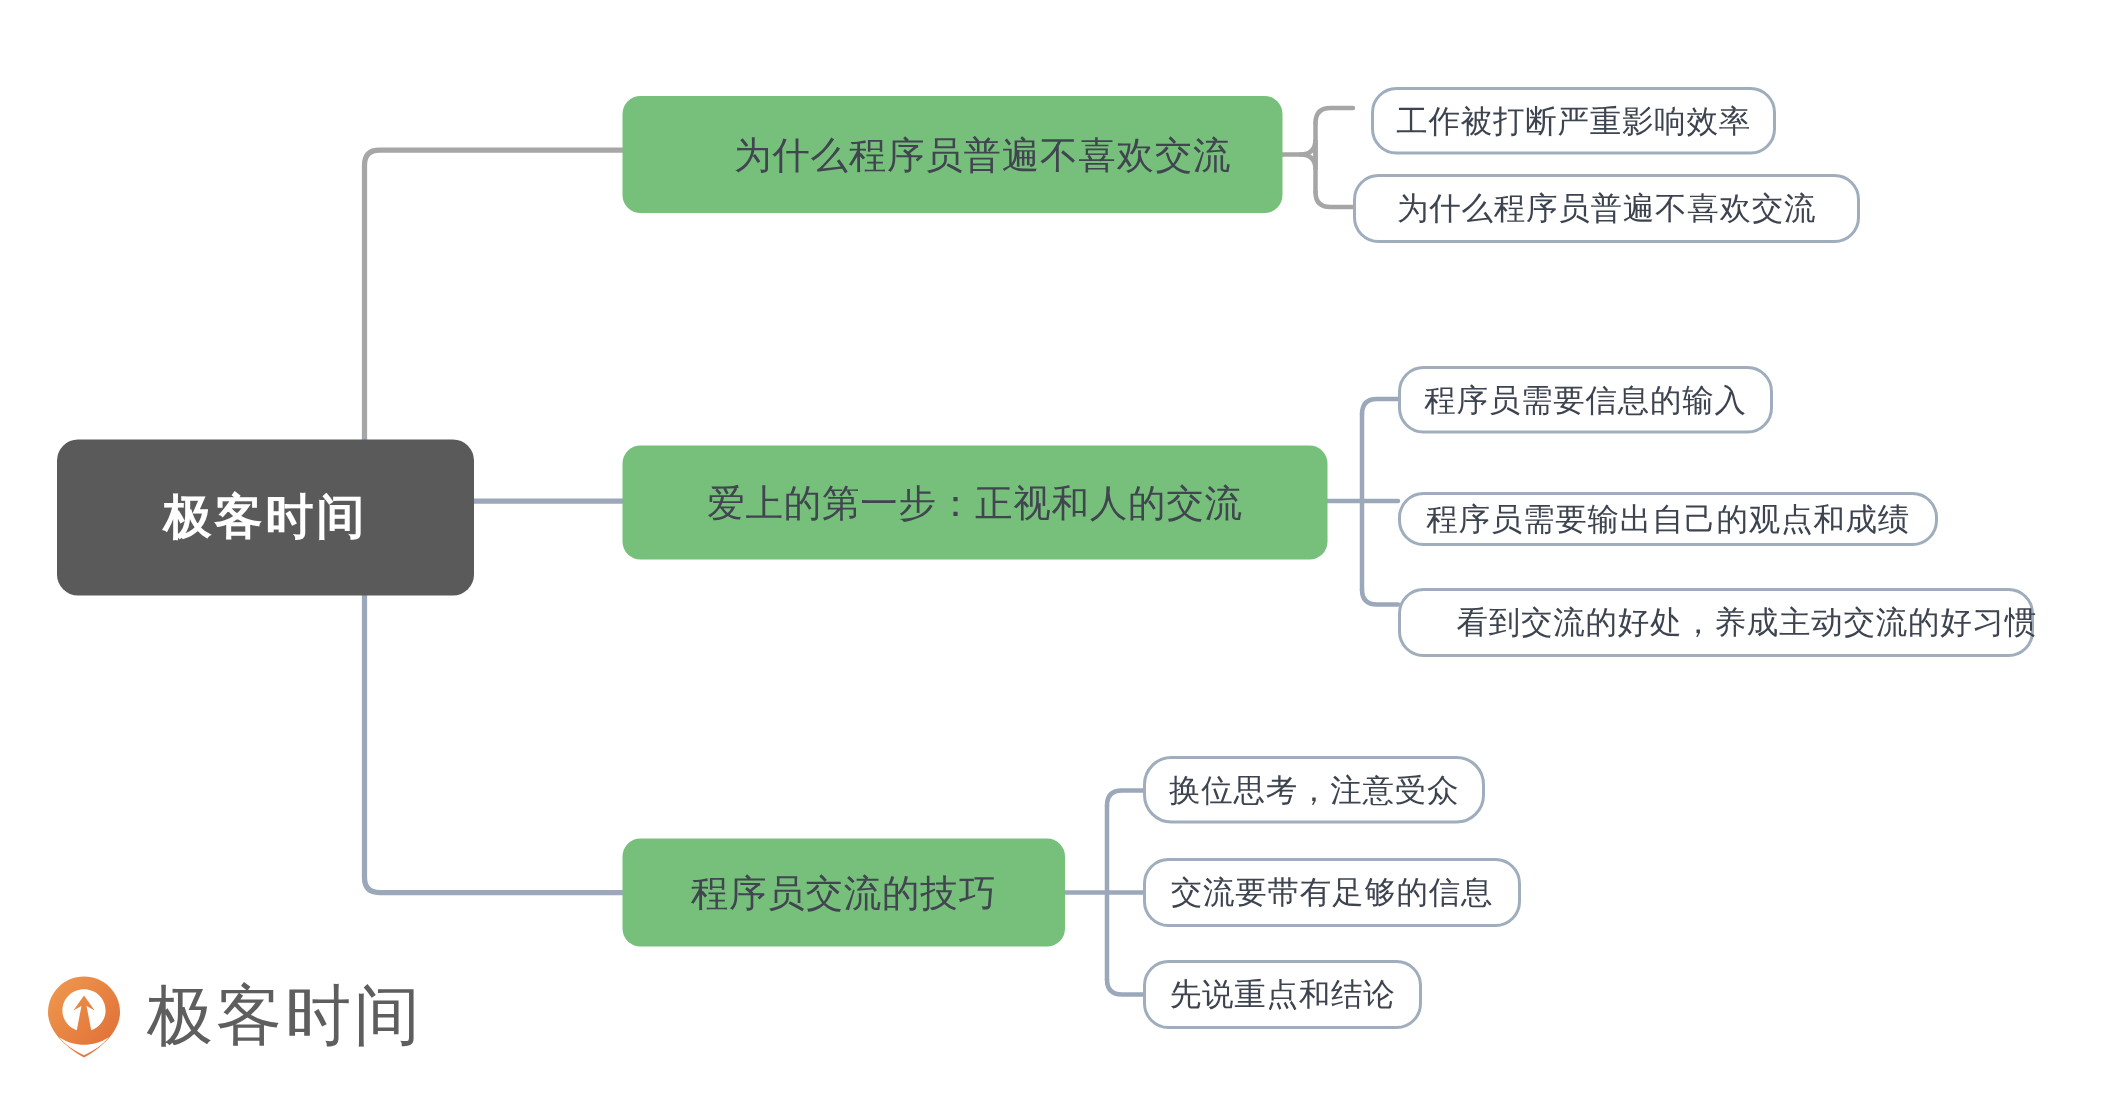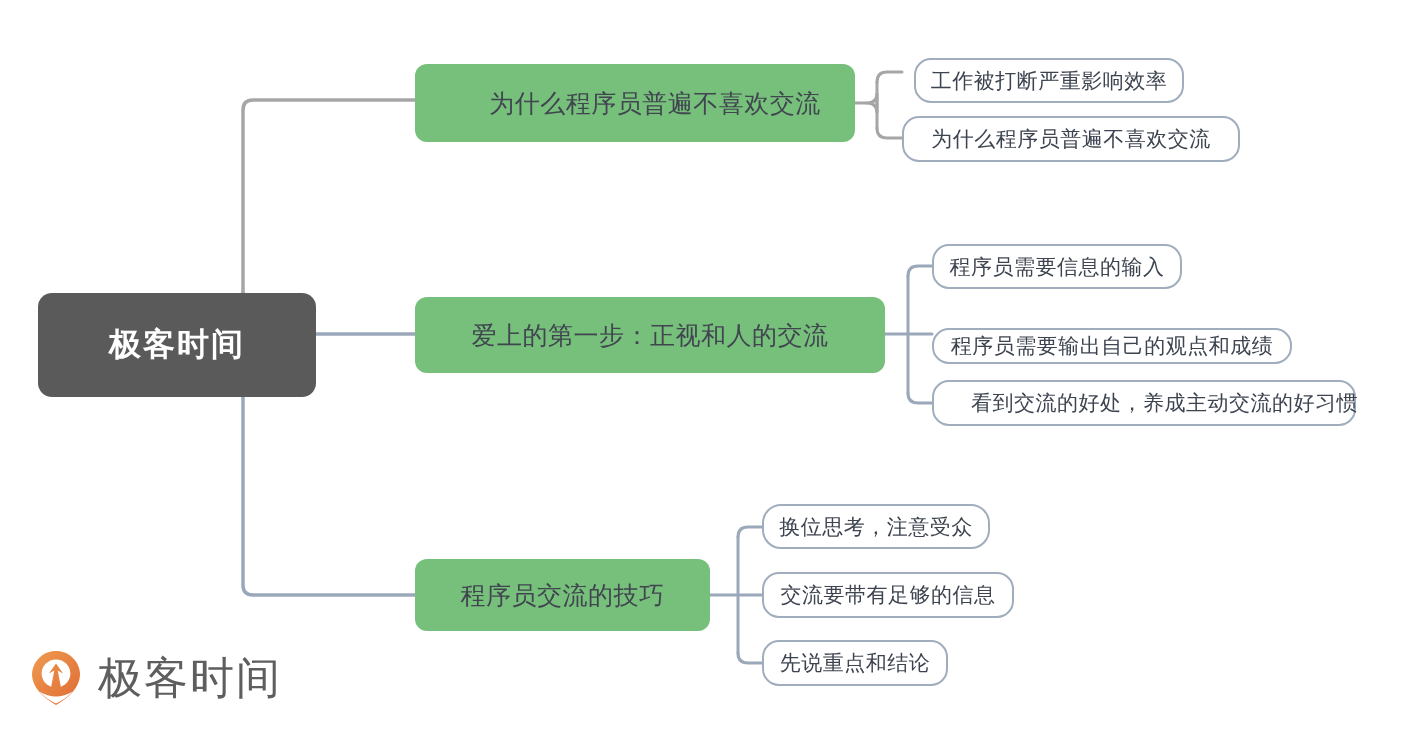--- a/index.html
+++ b/index.html
@@ -128,21 +128,21 @@
   <div class="node leaf-node" style="left:902px; top:58px; width:270px; height:45px;margin-left:12px;">工作被打断严重影响效率</div>
 
   <div class="node leaf-node" style="left:902px; top:116px; width:338px; height:46px;">为什么程序员普遍不喜欢交流</div>
 
   <div class="node branch-node" style="left:415px; top:297px; width:470px; height:76px;">爱上的第一步：正视和人的交流</div>
 
   <div class="node leaf-node" style="left:932px; top:244px; width:250px; height:45px;">程序员需要信息的输入</div>
 
   <div class="node leaf-node" style="left:932px; top:328px; width:360px; height:36px;">程序员需要输出自己的观点和成绩</div>
 
-  <div class="node leaf-node" style="left:932px; top:380px; width:424px; height:46px;padding-left:41px;">看到交流的好处，养成主动交流的好习惯</div>
+  <div class="node leaf-node" style="left:932px; top:392px; width:424px; height:46px;padding-left:41px;">看到交流的好处，养成主动交流的好习惯</div>
 
   <div class="node branch-node" style="left:415px; top:559px; width:295px; height:72px;">程序员交流的技巧</div>
 
   <div class="node leaf-node" style="left:762px; top:504px; width:228px; height:45px;border-radius:19px;">换位思考，注意受众</div>
 
   <div class="node leaf-node" style="left:762px; top:572px; width:252px; height:46px;">交流要带有足够的信息</div>
 
   <div class="node leaf-node" style="left:762px; top:640px; width:186px; height:46px;">先说重点和结论</div>
 
   <div class="brand">

